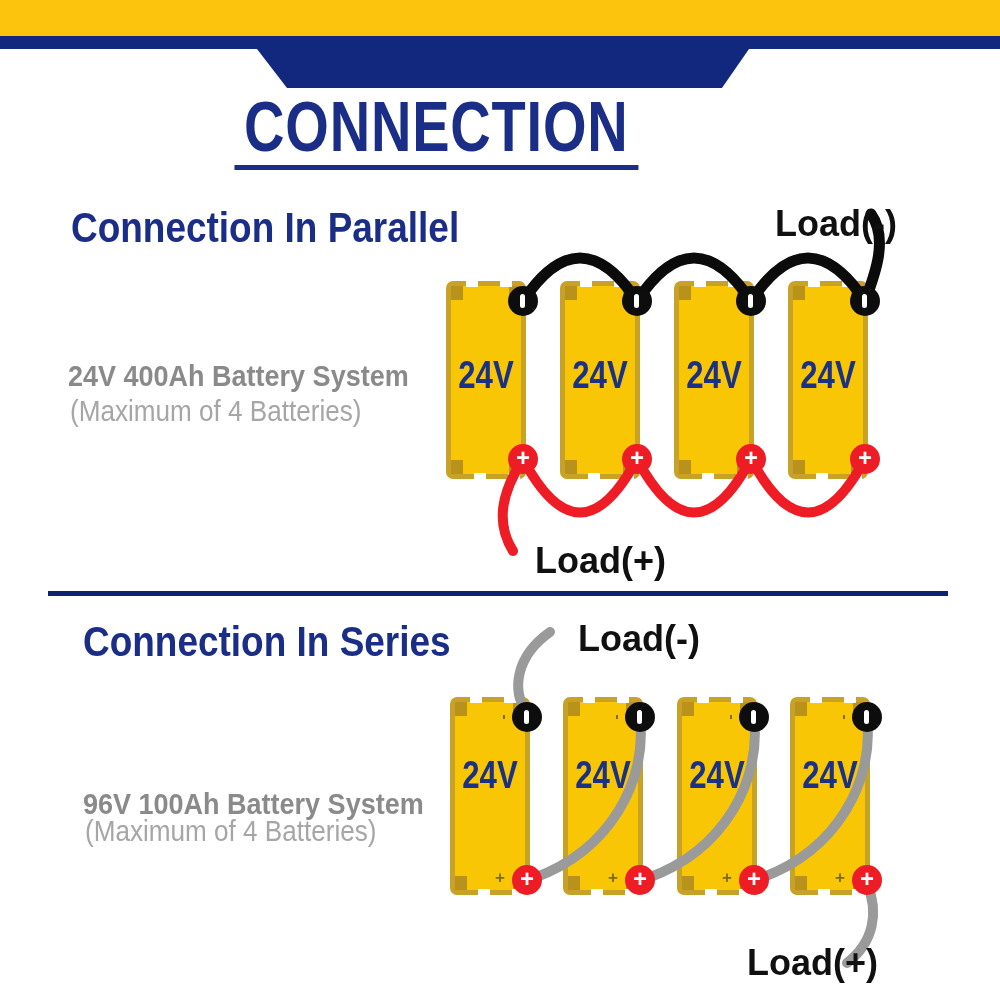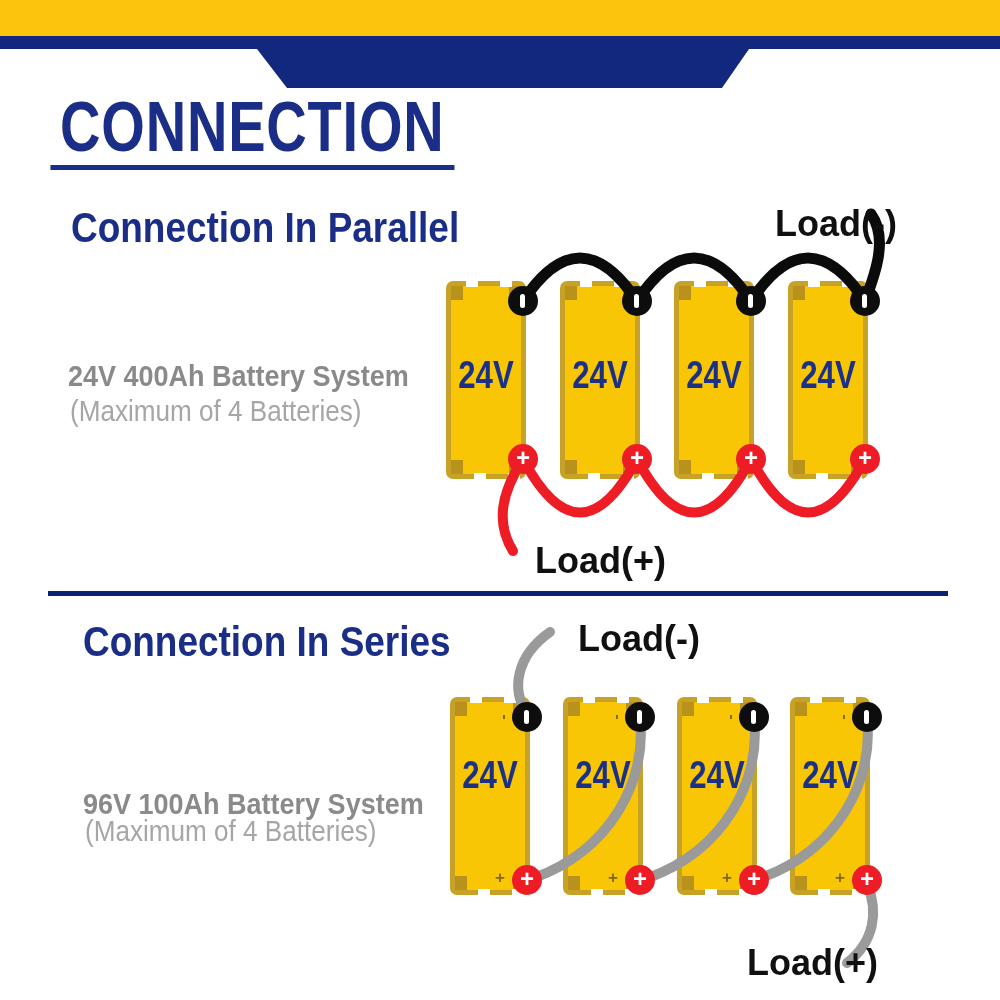--- a/index.html
+++ b/index.html
@@ -5,21 +5,21 @@
   html,body{margin:0;padding:0;background:#fff;}
   .stage{position:relative;width:1000px;height:1000px;background:#ffffff;overflow:hidden;
          font-family:"Liberation Sans",sans-serif;}
 
   
   .band-yellow{position:absolute;left:0;top:0;width:1000px;height:36px;background:#FCC40D;}
   .band-navy{position:absolute;left:0;top:36px;width:1000px;height:13px;background:#12277E;}
   .trapezoid{position:absolute;left:257px;top:49px;width:492px;height:39px;background:#12277E;
              clip-path:polygon(0 0,100% 0,94.5% 100%,6.1% 100%);}
 
-  .title{position:absolute;top:92px;left:0;width:873px;z-index:3;}
+  .title{position:absolute;top:92px;left:0;width:873px;text-align:center;z-index:3;}
   .title-inner{display:inline-block;font-size:70px;font-weight:700;color:#1B2E87;
                letter-spacing:1px;line-height:1.0;transform:scaleX(0.8);
                padding:0 12px 3px;border-bottom:5px solid #1B2E87;white-space:nowrap;}
 
   
   .sec-heading{position:absolute;font-size:42px;font-weight:700;color:#1B2E87;line-height:1;
                transform:scaleX(0.88);transform-origin:left top;white-space:nowrap;z-index:3;}
   #h-parallel{left:71px;top:207px;}
   #h-series{left:83px;top:621px;}
 

